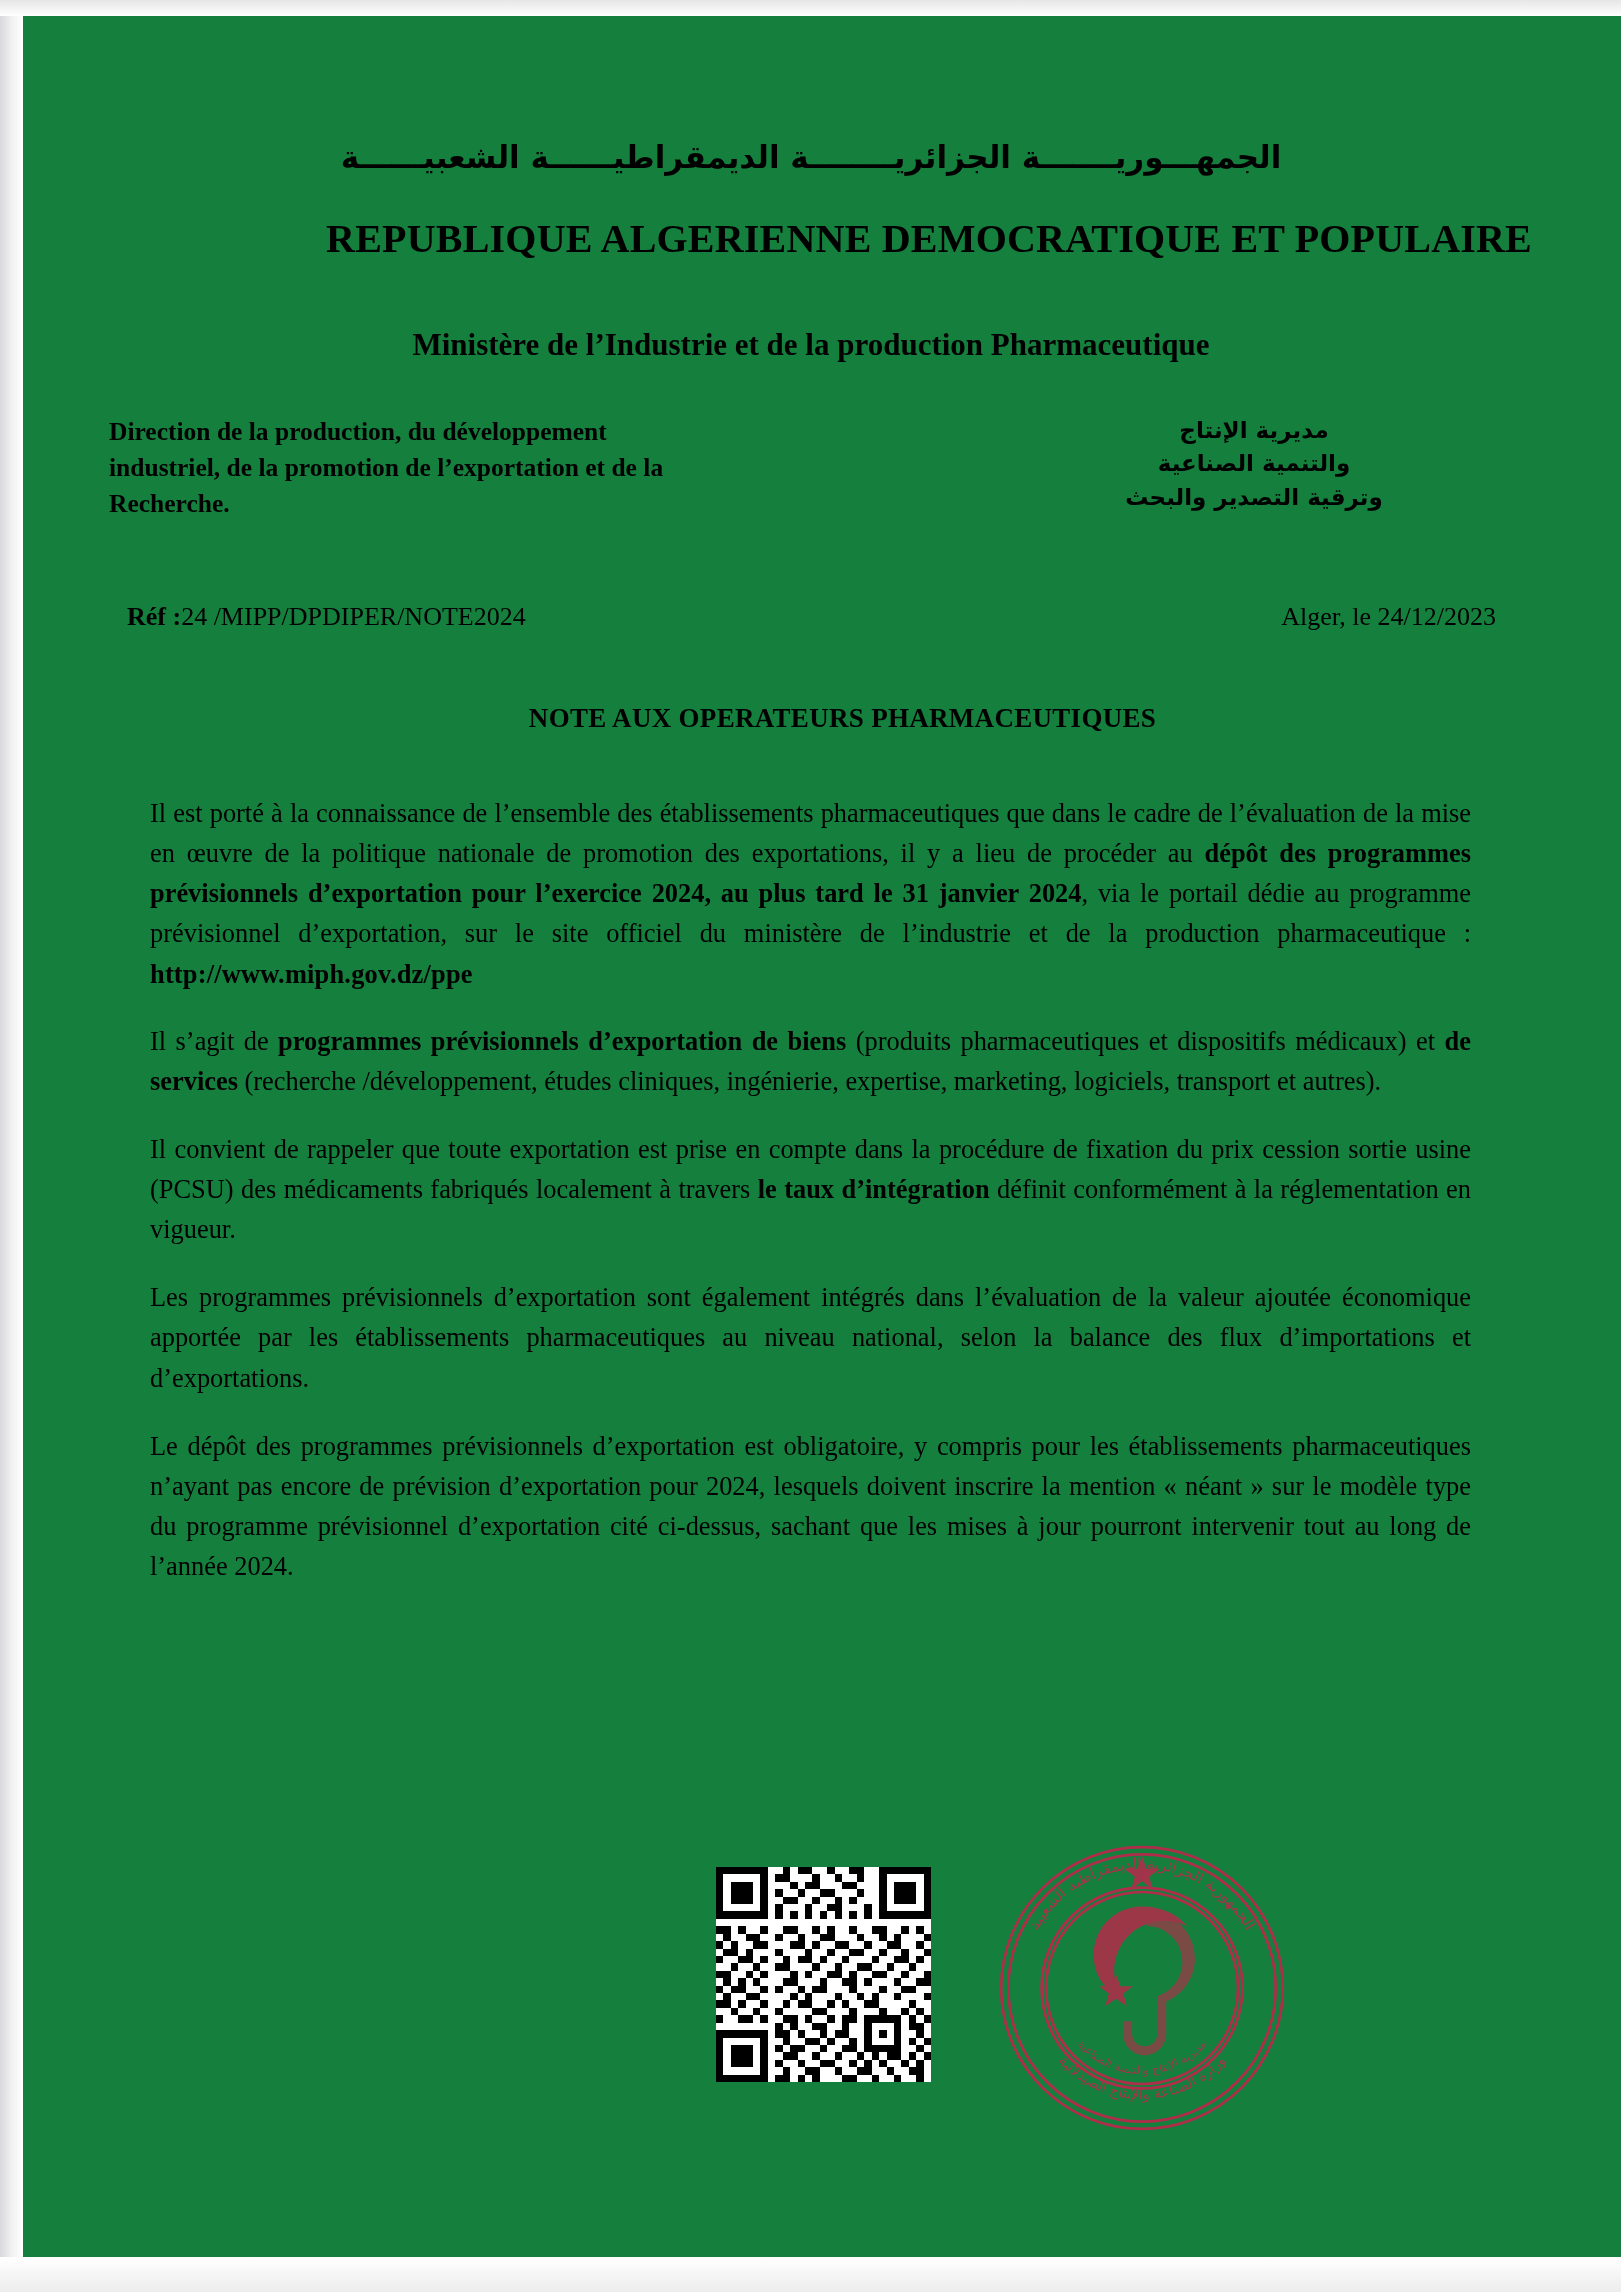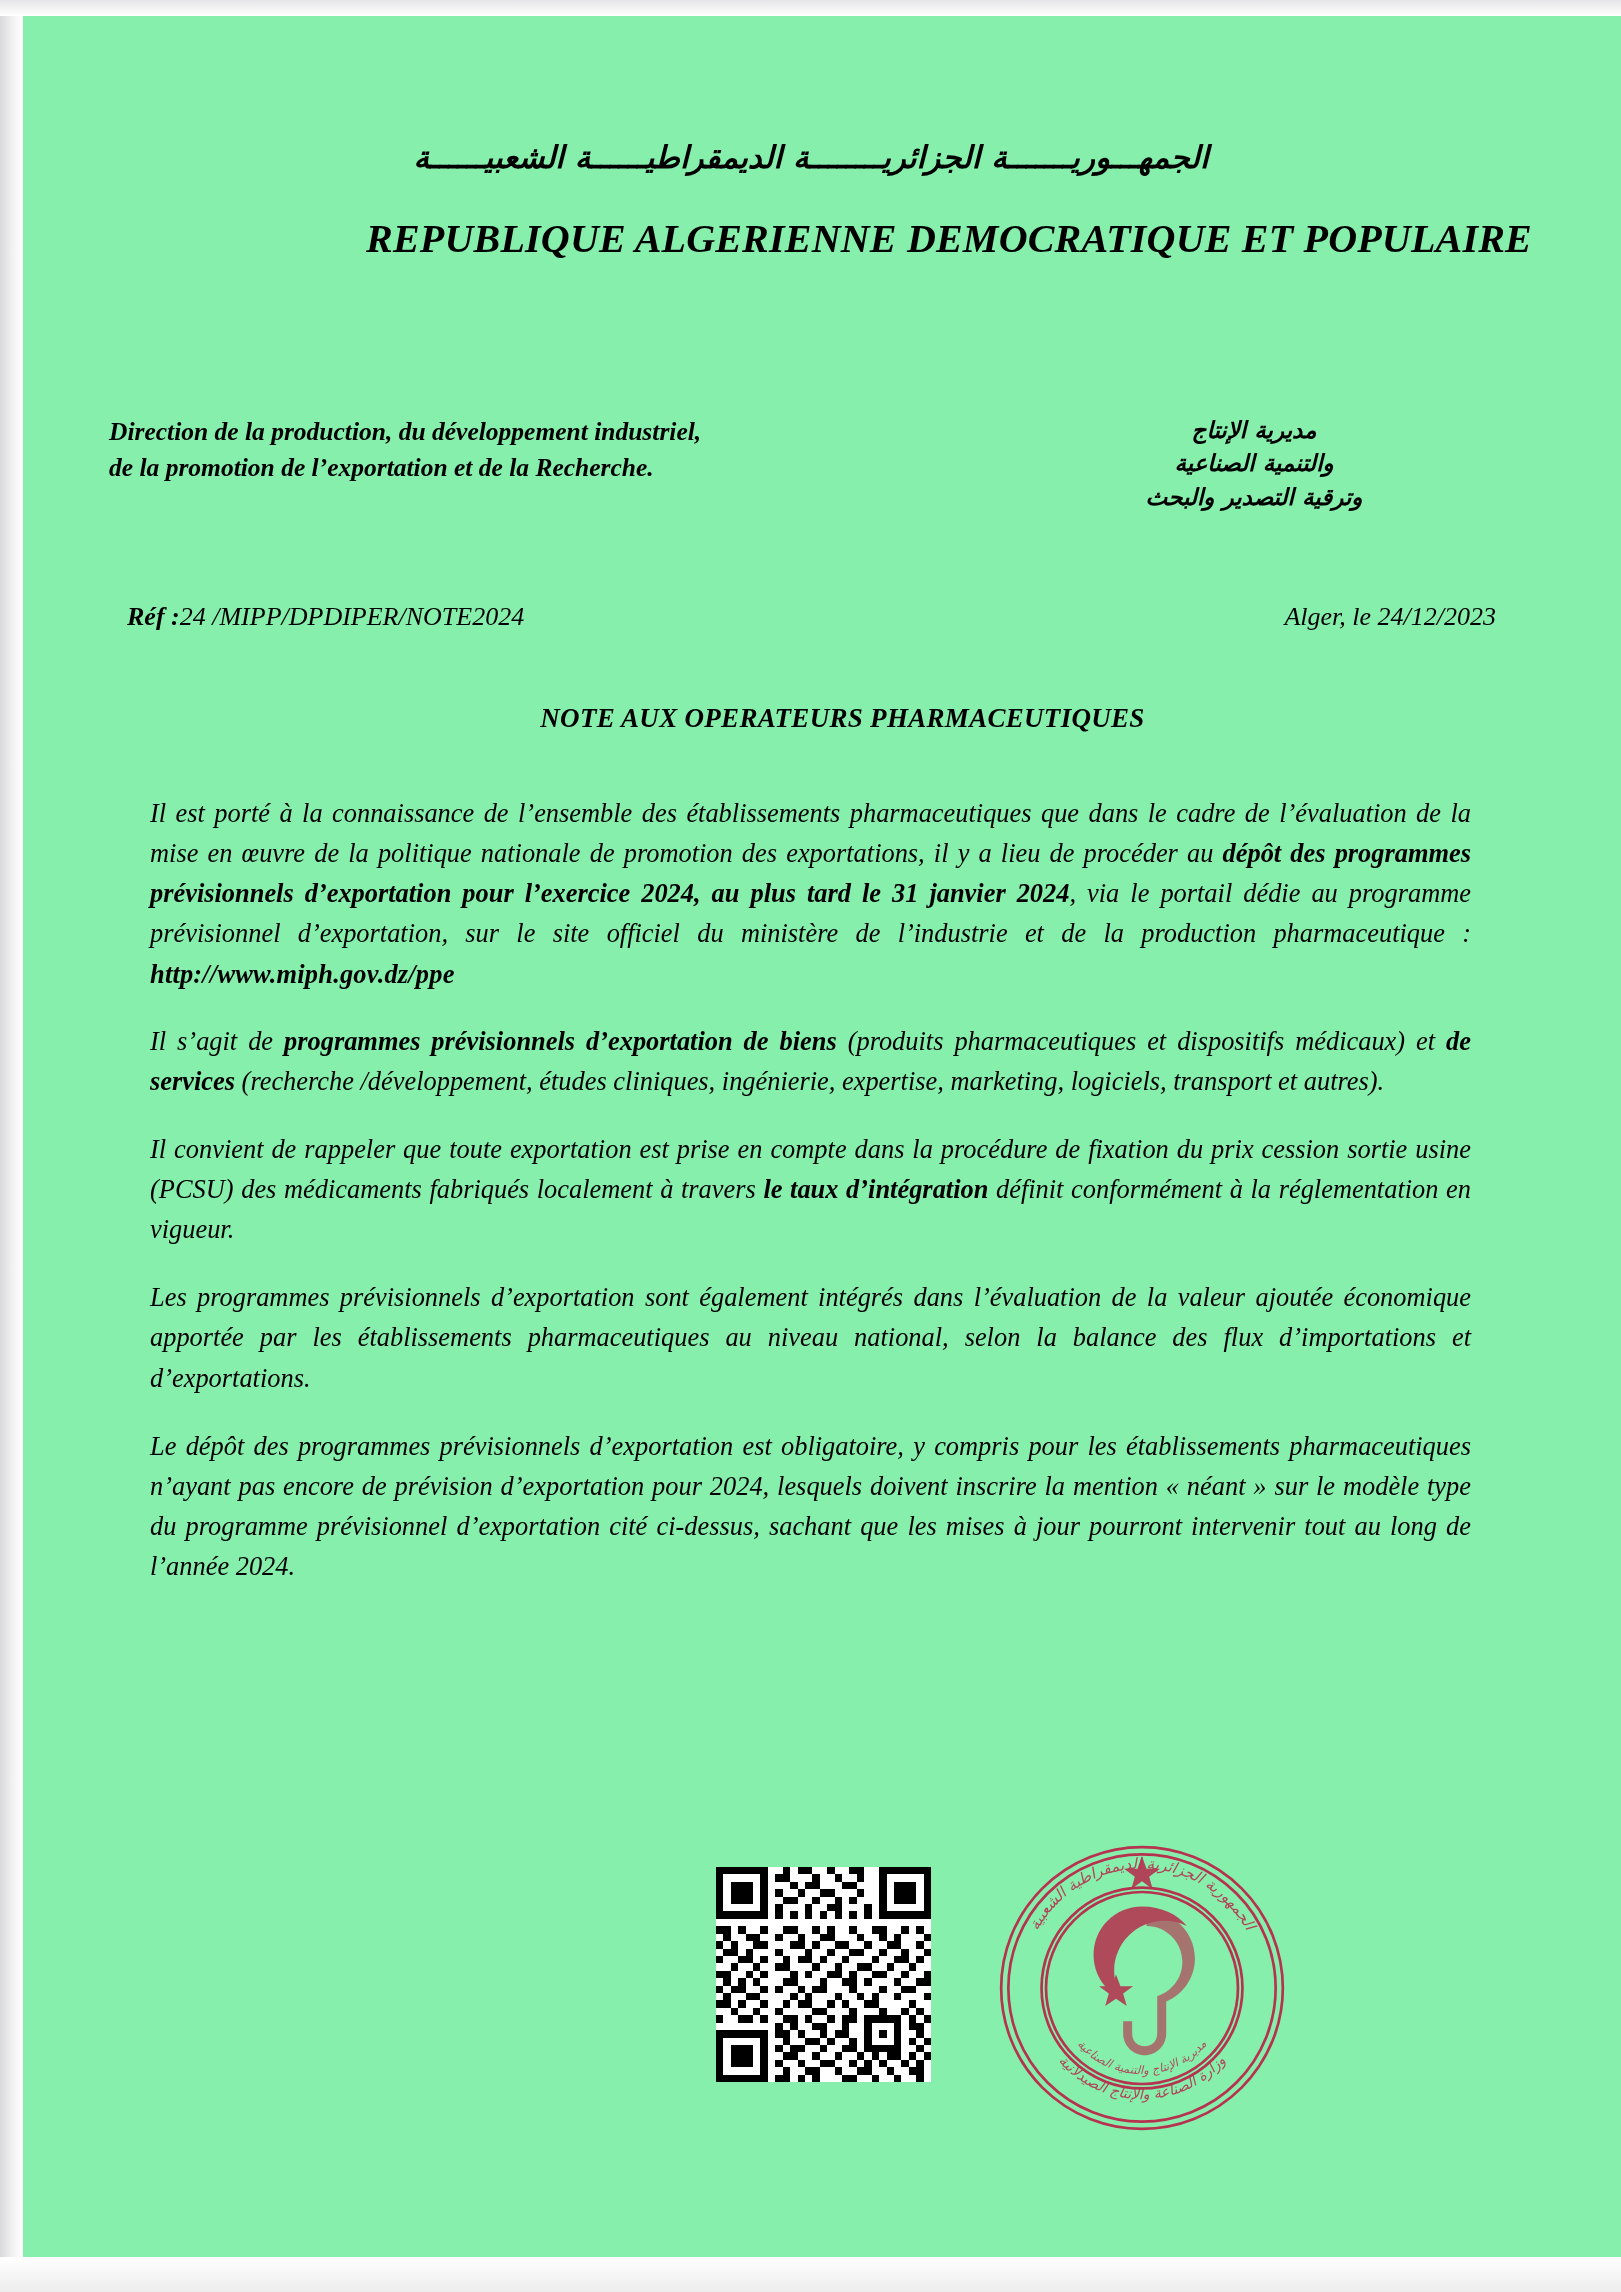--- a/index.html
+++ b/index.html
@@ -5,25 +5,24 @@
   html, body {
     margin: 0;
     padding: 0;
     background: #8a8a8a;
   }
   .page {
     position: relative;
     width: 1621px;
     height: 2293px;
     margin: 0 auto;
-    background: #86efac;
+    background: #15803d;
     overflow: hidden;
     font-family: "Liberation Serif", "DejaVu Serif", serif;
     color: #000000;
-    font-style: italic;
   }
   
   .scan-edge-left {
     position: absolute;
     left: 0; top: 0;
     width: 23px; height: 100%;
     background: linear-gradient(to right, #d9d9dc 0%, #f2f2f3 55%, #ffffff 100%);
     pointer-events: none;
   }
   .scan-edge-top {
@@ -185,20 +184,21 @@
 
 <div class="page">
   <div class="scan-edge-left"></div>
   <div class="scan-edge-top"></div>
   <div class="scan-edge-bottom"></div>
 
   <div class="content">
 
     <div class="hdr-ar-1">الجمهـــوريـــــــة الجزائريــــــــة الديمقراطيــــــة الشعبيــــــة</div>
     <div class="hdr-fr-1">REPUBLIQUE ALGERIENNE DEMOCRATIQUE ET POPULAIRE</div>
+    <div class="hdr-fr-2">Ministère de l’Industrie et de la production Pharmaceutique</div>
 
     <div class="dir-fr">Direction de la production, du développement industriel, de la promotion de l’exportation et de la Recherche.</div>
 
     <div class="dir-ar">
       <div>مديرية الإنتاج</div>
       <div>والتنمية الصناعية</div>
       <div>وترقية التصدير والبحث</div>
     </div>
 
     <div class="ref-line">

